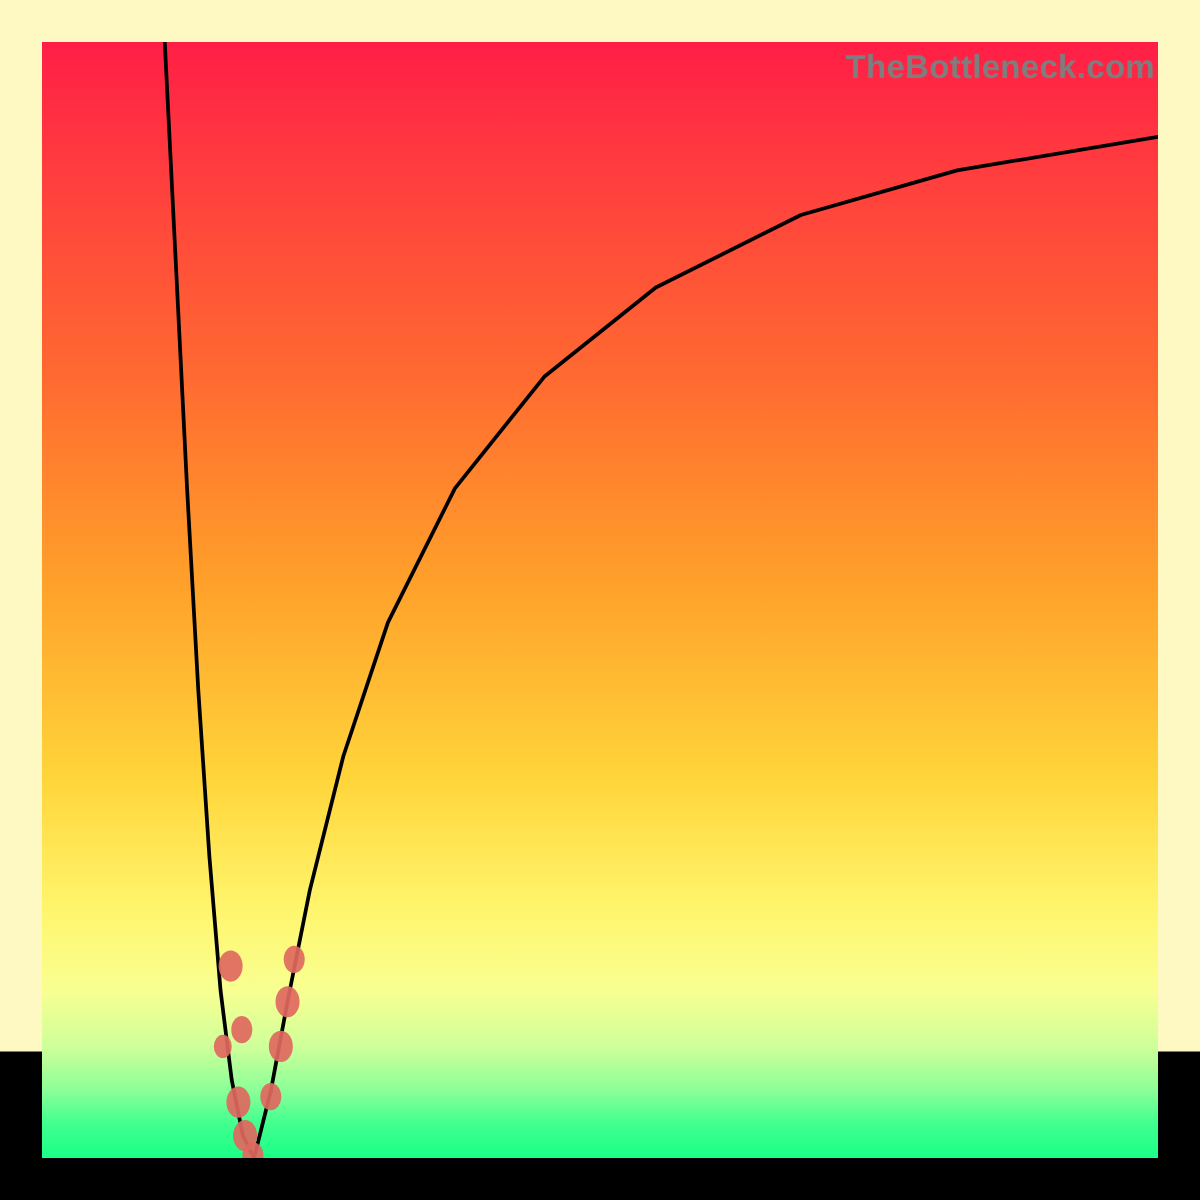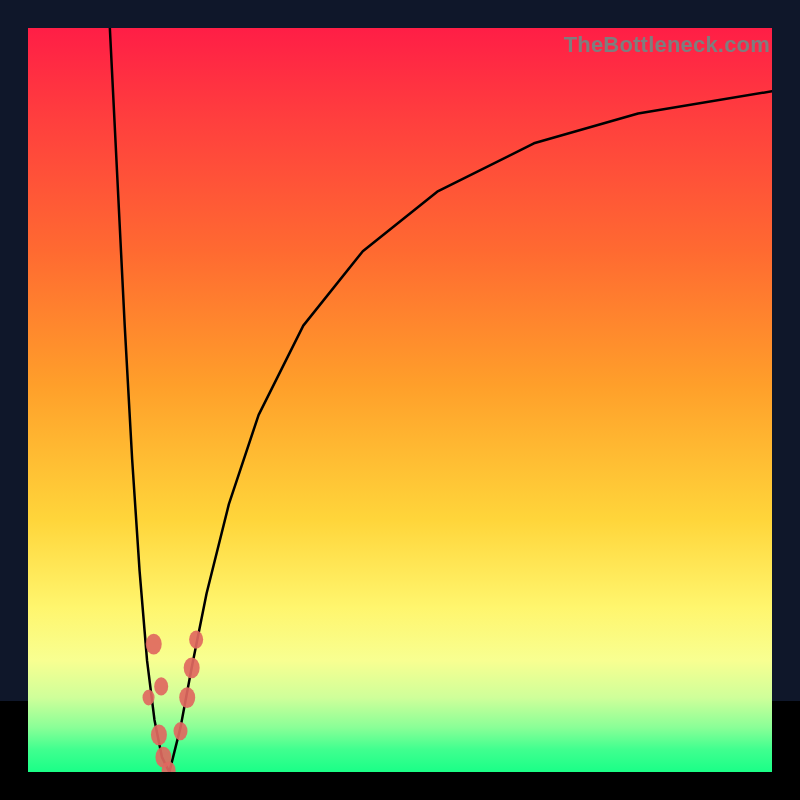--- a/index.html
+++ b/index.html
@@ -9,21 +9,21 @@
     height: 800px;
     overflow: hidden;
     background: #000;
   }
   .frame {
     position: absolute;
     top: 0;
     left: 0;
     width: 800px;
     height: 701px;
-    background: #0f172a;
+    background: #fef9c3;
   }
   .plot-wrap {
     position: absolute;
     top: 28px;
     left: 28px;
     width: 744px;
     height: 744px;
     background: #000;
   }
   .plot-area {

